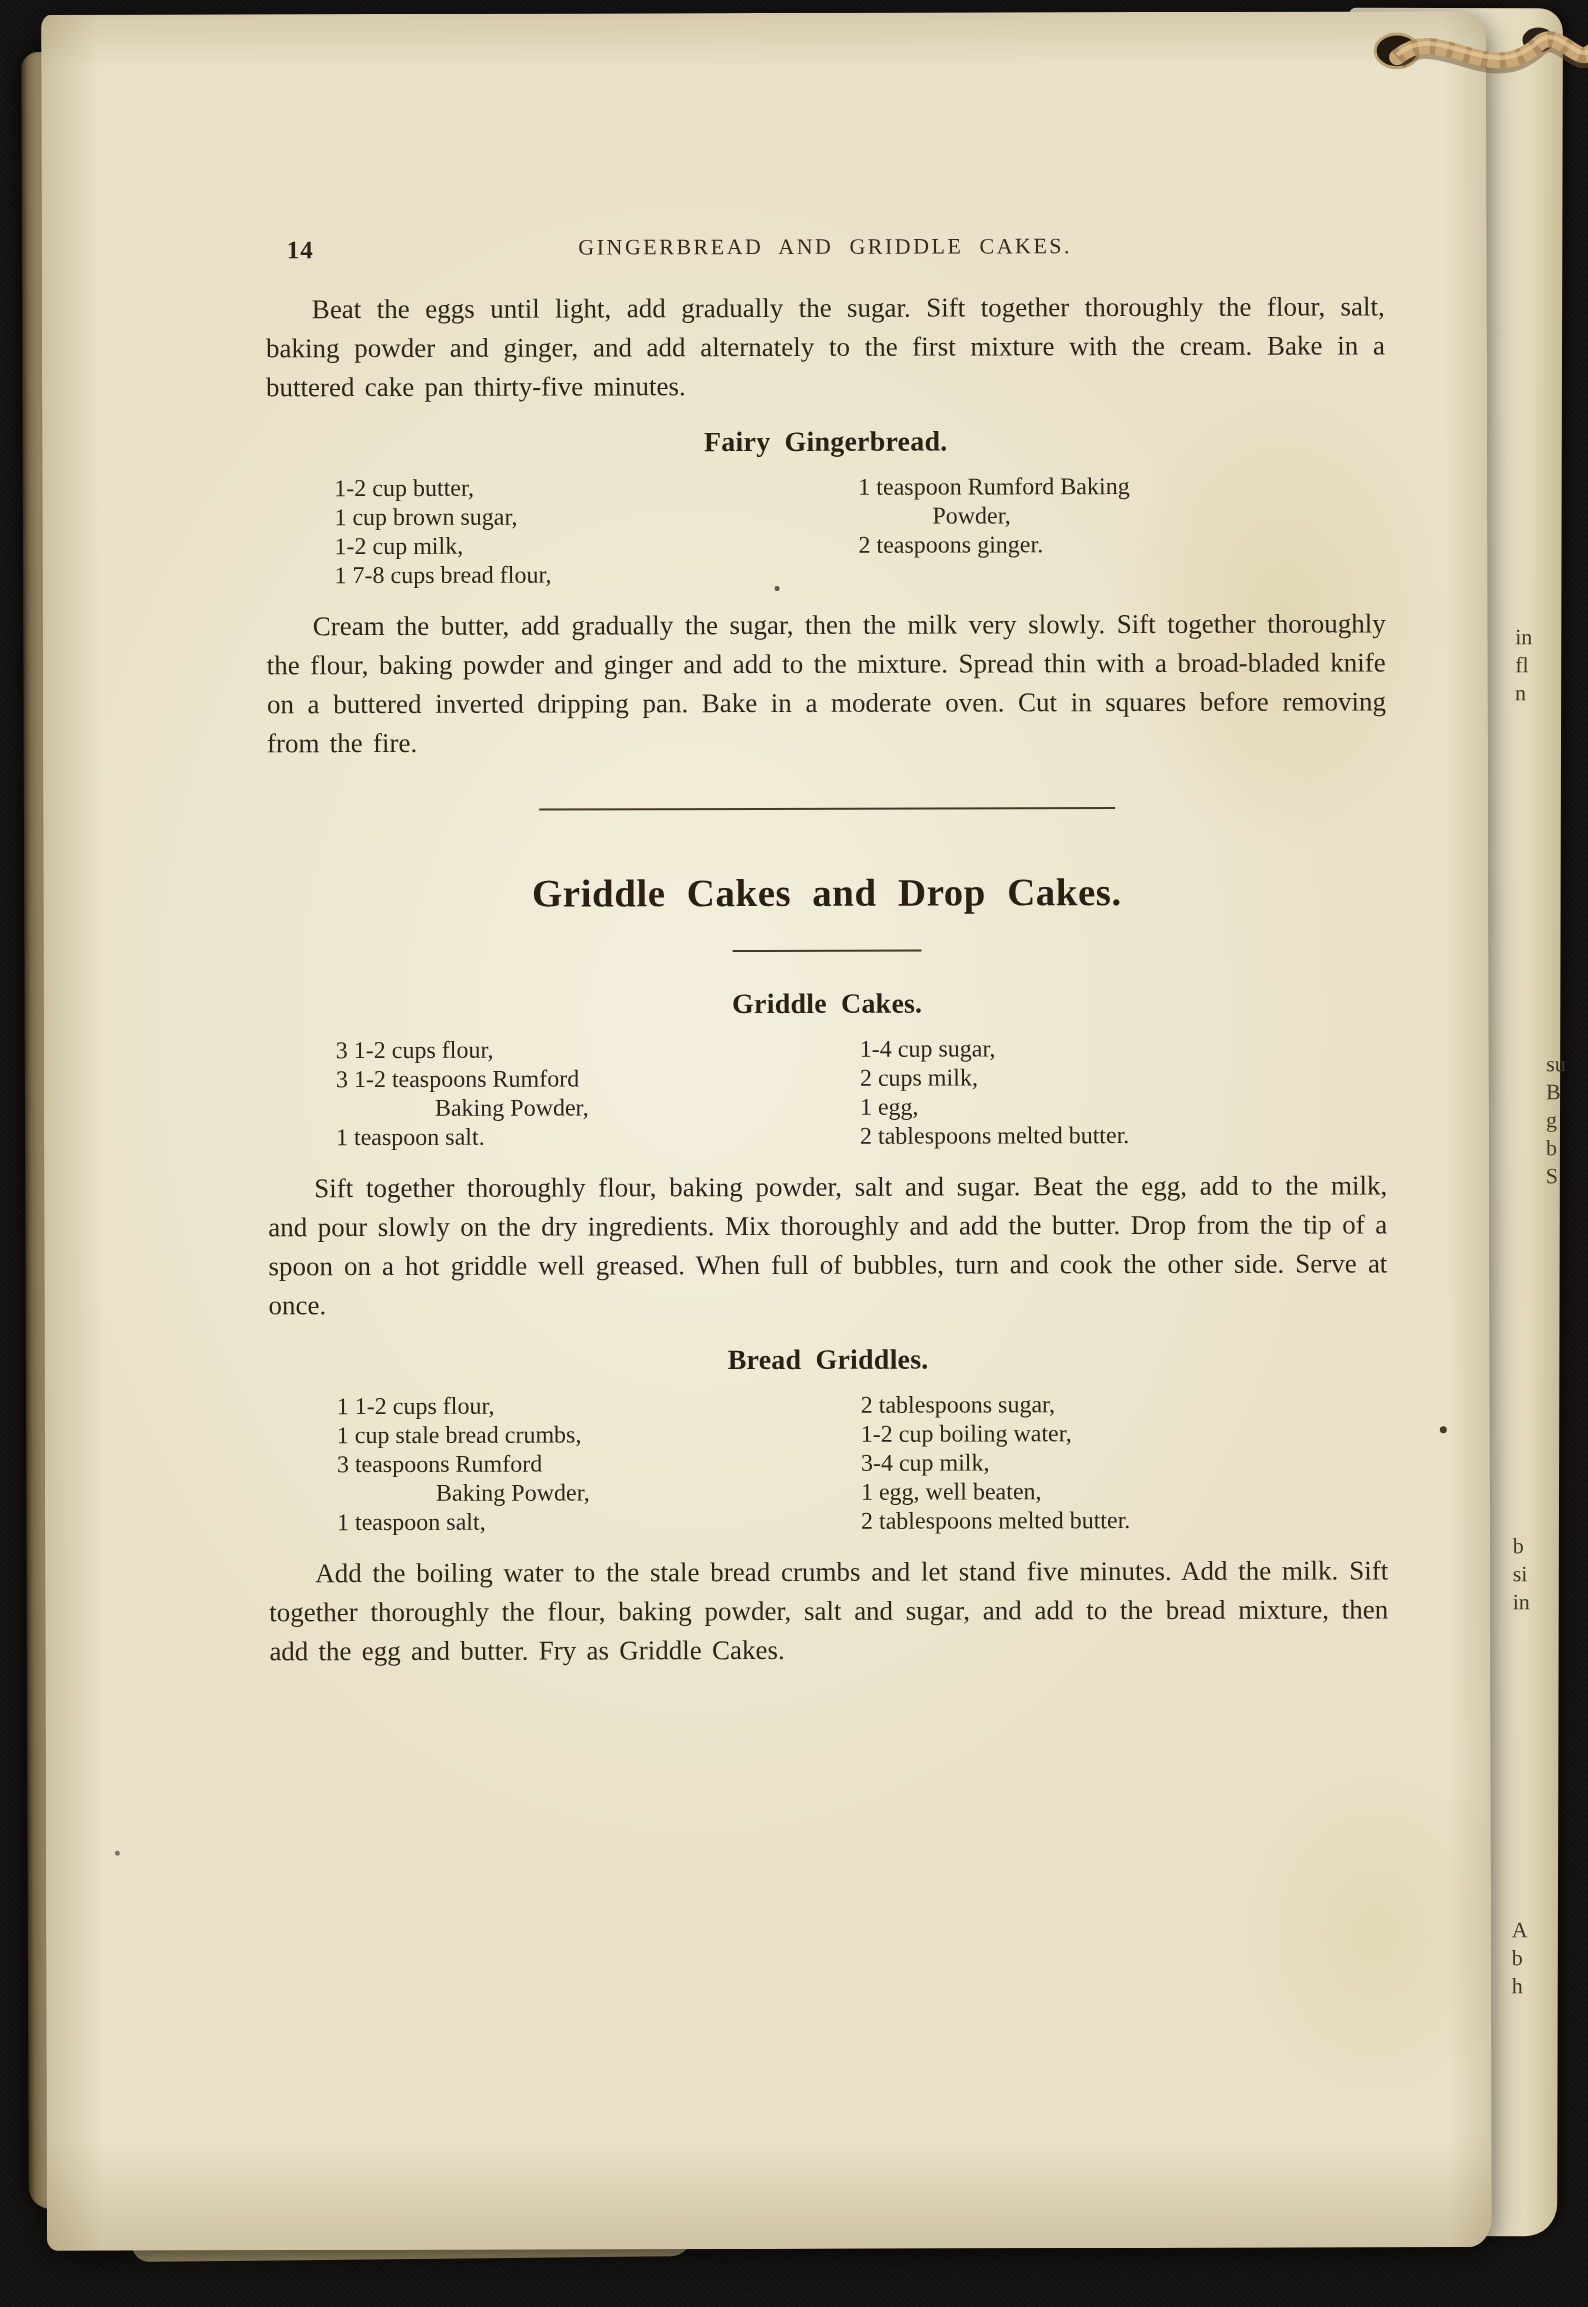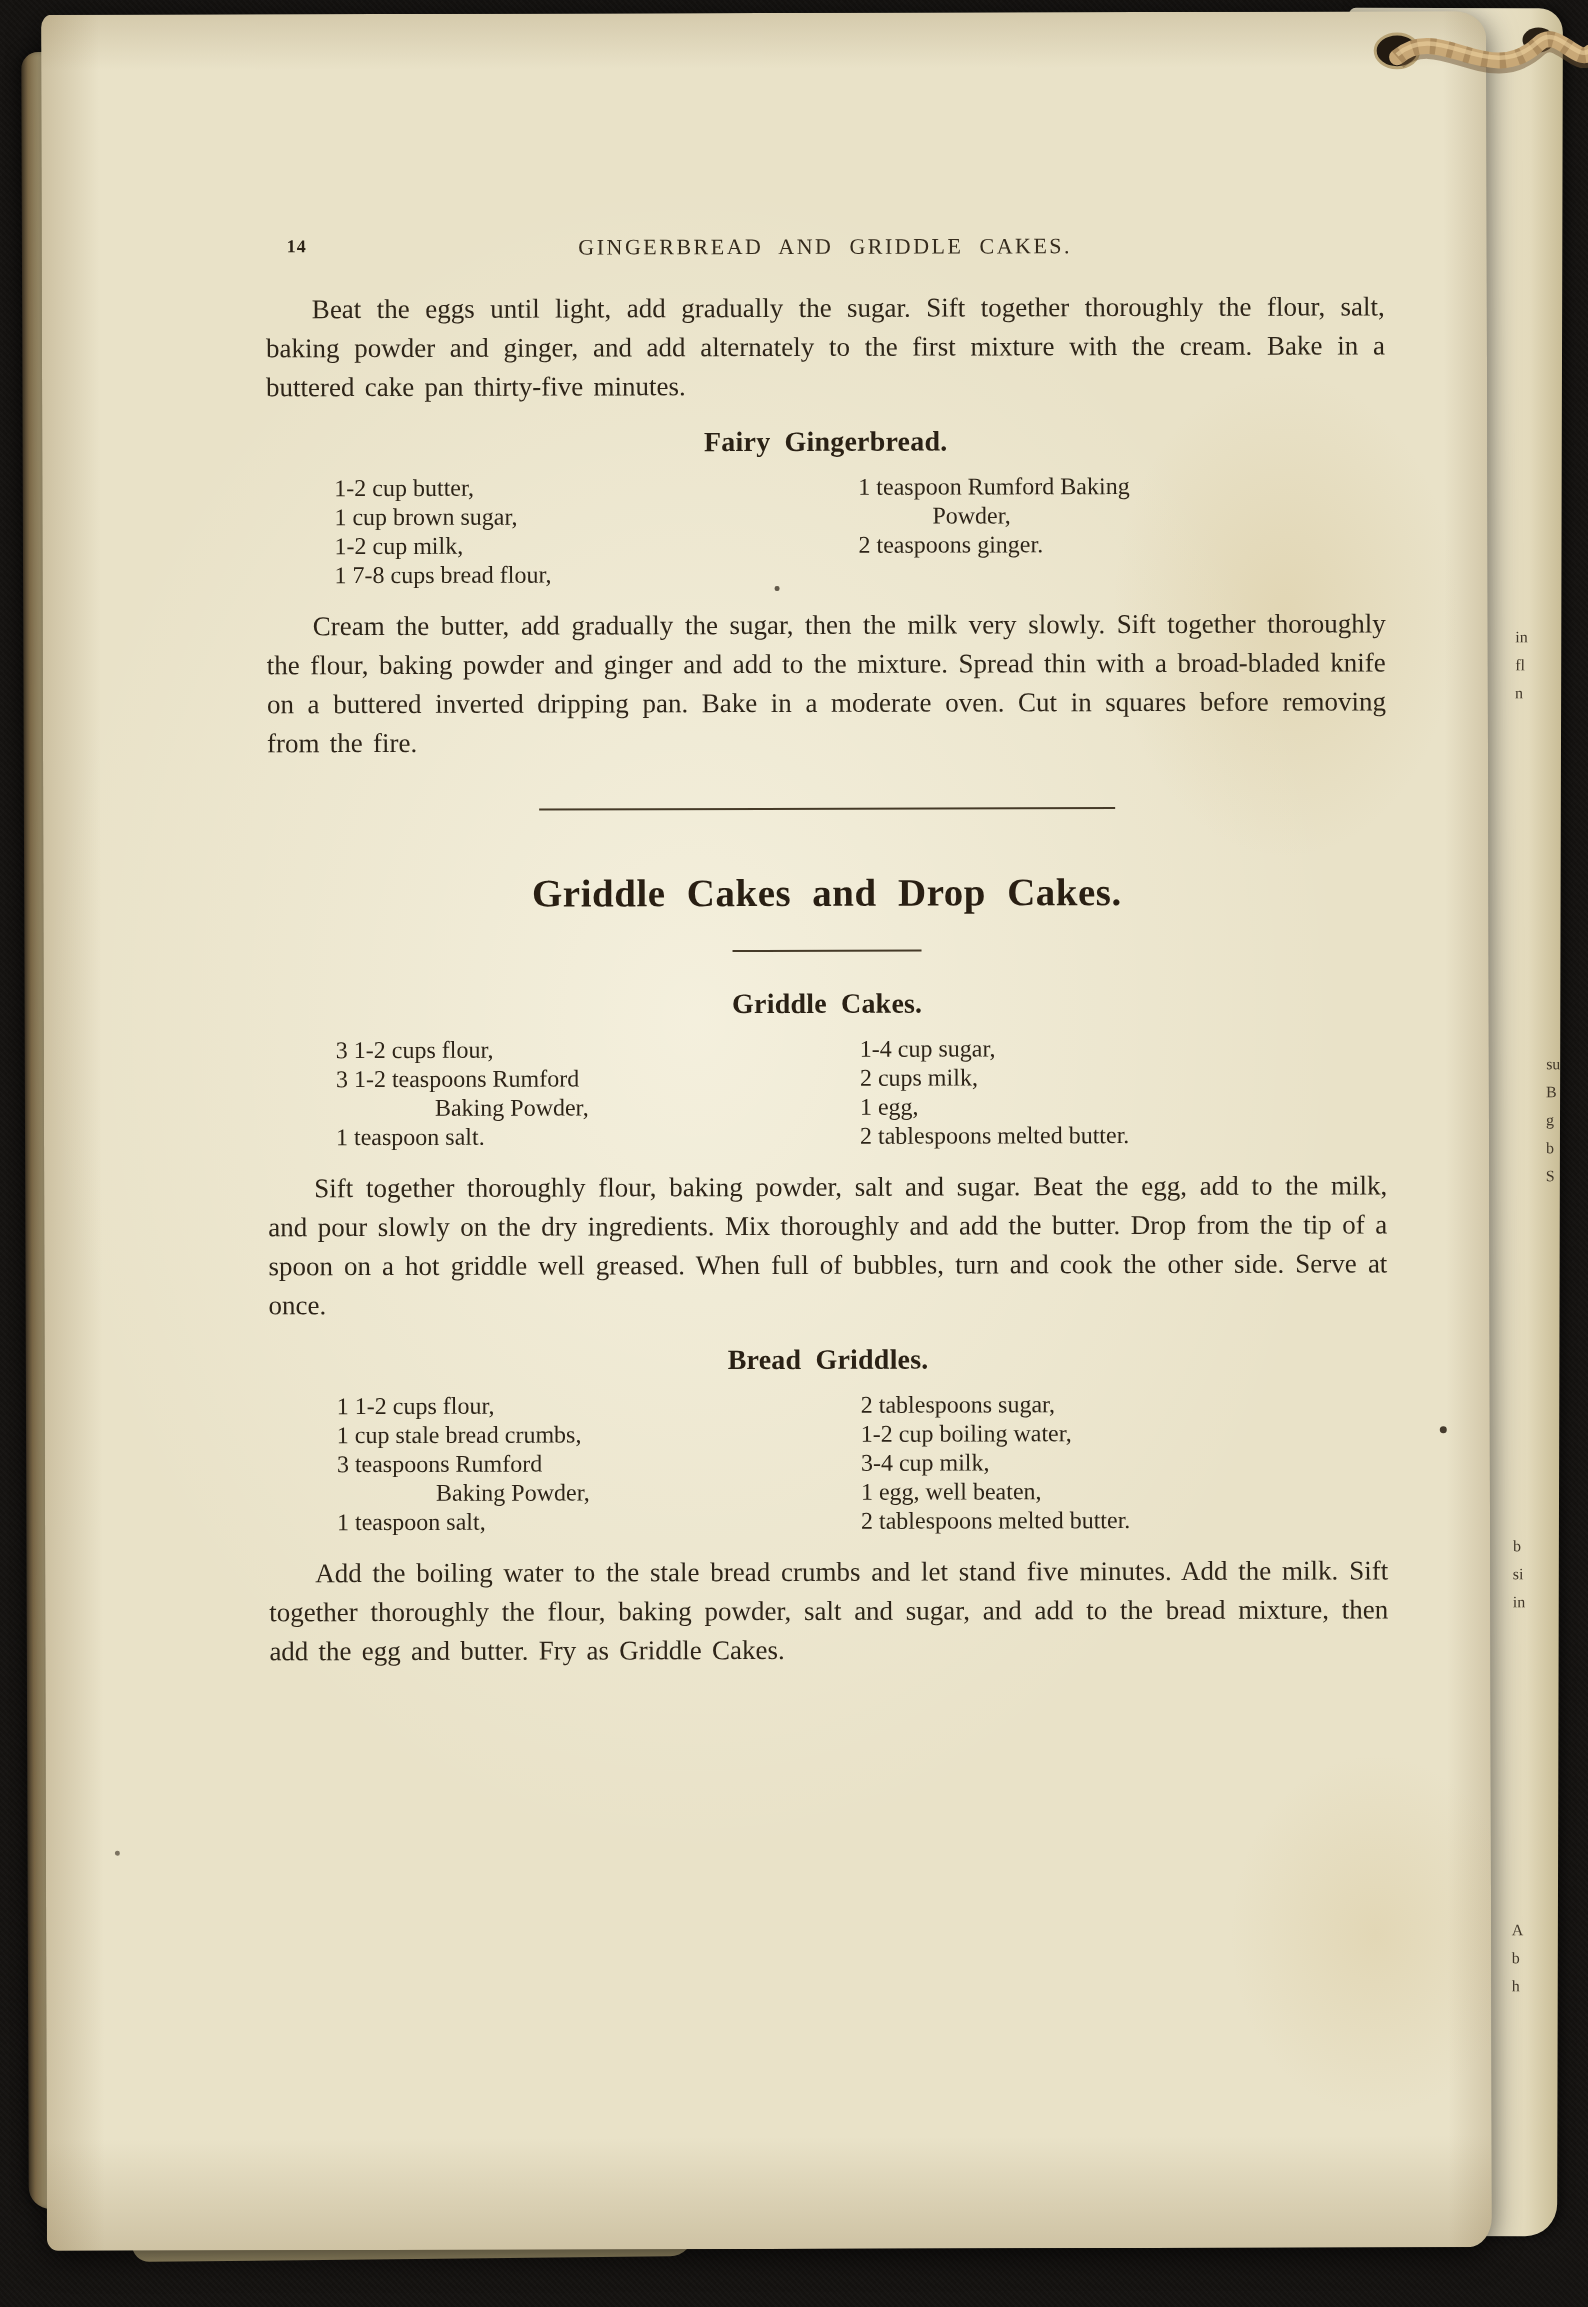--- a/index.html
+++ b/index.html
@@ -37,21 +37,21 @@
     transform:rotate(.4deg);
   }
   
   .next-page{
     position:absolute;left:1346px;top:8px;width:214px;height:2228px;z-index:1;
     background:linear-gradient(90deg,#e6dec2 0%,#f0e9d2 40%,#e3dabc 85%,#c9bd97 100%);
     border-radius:7px 24px 32px 11px;
     box-shadow:5px 0 12px rgba(0,0,0,.5);
     transform:rotate(.15deg);
   }
-  .frag{position:absolute;left:168px;font-size:16px;line-height:28px;color:#42382a;}
+  .frag{position:absolute;left:168px;font-size:22px;line-height:28px;color:#42382a;}
   .frag div{white-space:nowrap;}
   .g-a{top:615px;}
   .g-b{top:1042px;margin-left:32px;}
   .g-c{top:1524px;}
   .g-d{top:1908px;}
   
   .page{
     position:absolute;left:44px;top:13px;width:1445px;height:2236px;z-index:2;
     box-sizing:border-box;padding:221px 102px 0 224px;
     background-color:#e9e2c8;
@@ -62,21 +62,21 @@
       linear-gradient(90deg, rgba(130,105,60,.28) 0%, rgba(130,105,60,0) 4%),
       linear-gradient(270deg, rgba(130,105,60,.22) 0%, rgba(130,105,60,0) 3%),
       linear-gradient(180deg, rgba(130,105,60,.2) 0%, rgba(130,105,60,0) 2.5%),
       linear-gradient(0deg, rgba(130,105,60,.26) 0%, rgba(130,105,60,0) 5%);
     border-radius:10px 32px 23px 11px / 13px 27px 30px 13px;
     box-shadow:0 7px 30px rgba(0,0,0,.65);
     transform:rotate(-.15deg);
     color:#2e2519;
   }
   .page-head{position:relative;height:35px;margin-bottom:20px;}
-  .pgnum{position:absolute;left:21px;top:1px;font-size:18px;font-weight:bold;letter-spacing:1px;color:#2c2317;}
+  .pgnum{position:absolute;left:21px;top:1px;font-size:25px;font-weight:bold;letter-spacing:1px;color:#2c2317;}
   .running{display:block;text-align:center;font-size:22px;letter-spacing:2.5px;word-spacing:8px;color:#352b1d;}
   .body-par{margin:0 0 20px 0;font-size:27px;line-height:39px;text-align:justify;text-indent:46px;word-spacing:3.5px;}
   .recipe-title{margin:18px 0 15px;text-align:center;font-size:28px;font-weight:bold;color:#2a2115;word-spacing:7px;letter-spacing:0.2px;}
   .chapter-title{margin:0;text-align:center;font-size:39px;font-weight:bold;color:#291f13;word-spacing:11px;letter-spacing:0.5px;}
   .rule{background:#453a28;margin:0 auto;}
   .rule.long{width:576px;height:2px;margin:46px auto 60px;}
   .rule.short{width:189px;height:1.5px;margin:35px auto 36px;}
   .ing{display:flex;font-size:24px;line-height:29px;margin:0 0 17px 0;color:#2d2418;}
   .colL{width:571px;padding-left:68px;box-sizing:border-box;}
   .colR{flex:1;padding-left:21px;box-sizing:border-box;}

